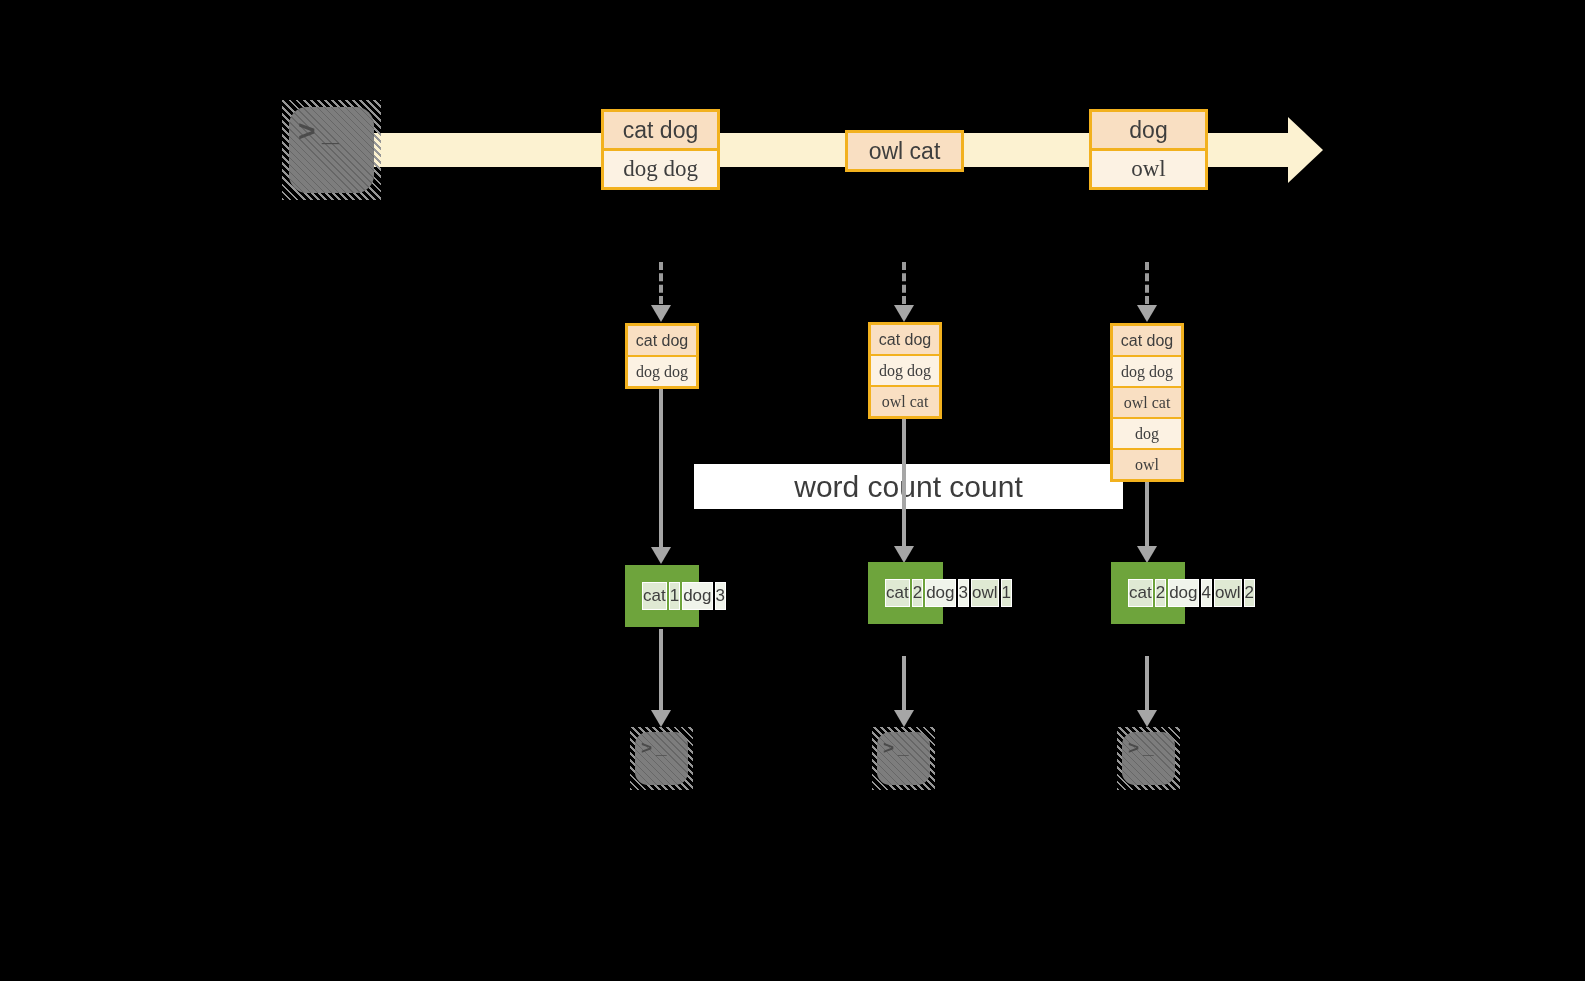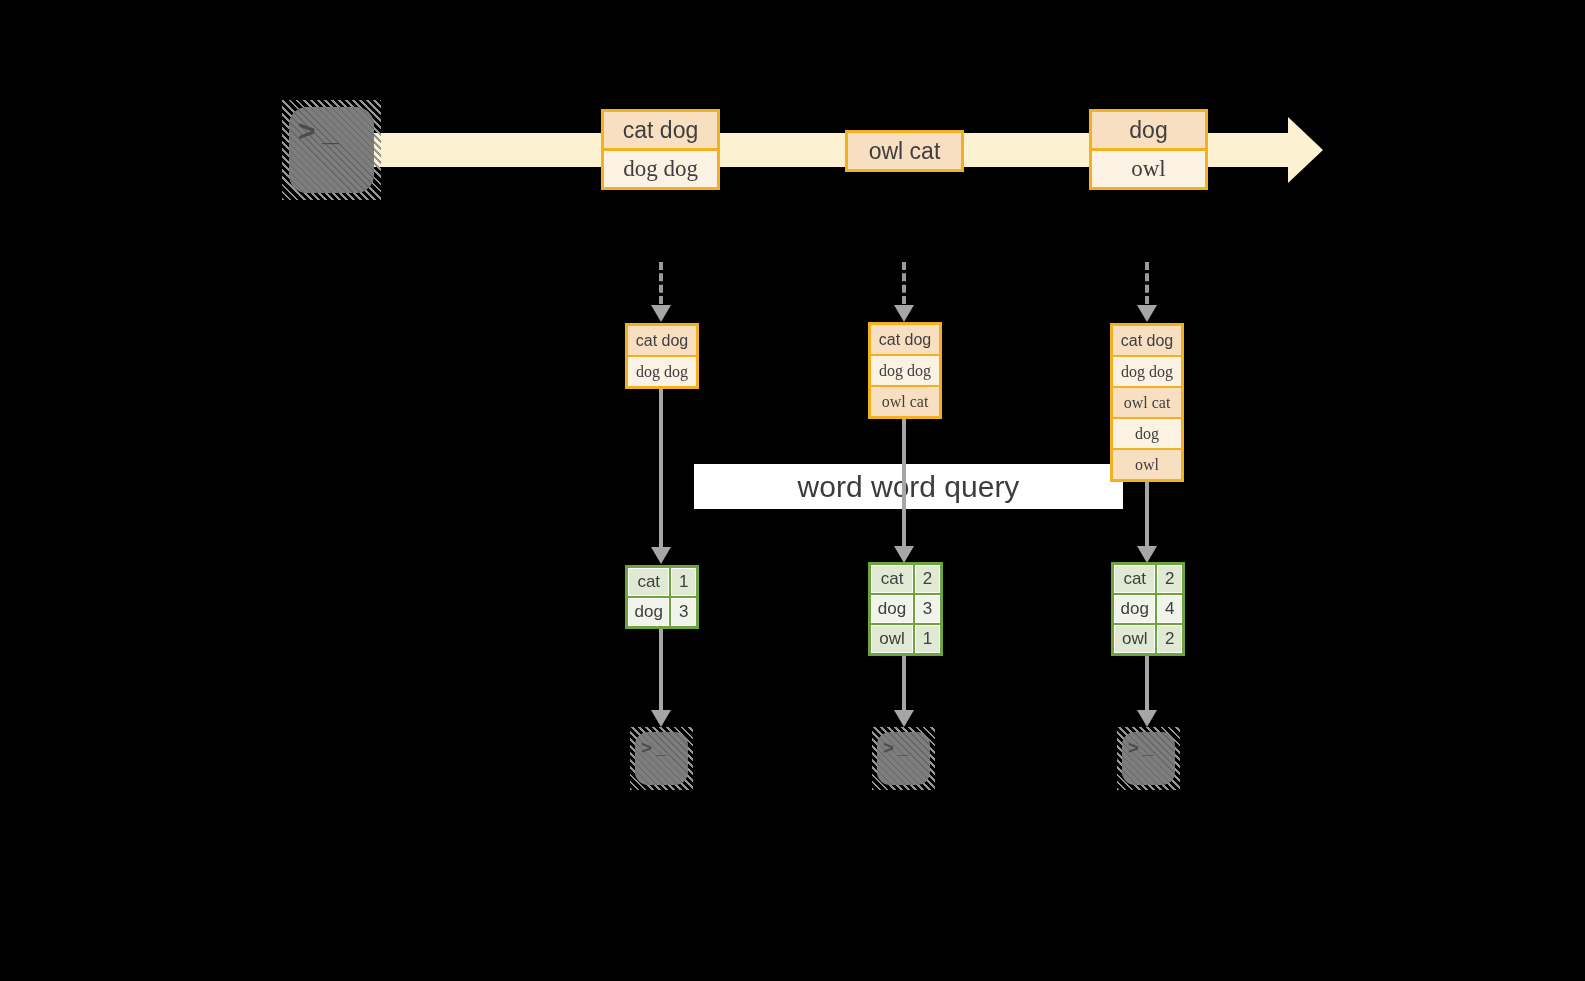--- a/index.html
+++ b/index.html
@@ -20,21 +20,21 @@
   .obox .row + .row{border-top:2px solid #f2b11e;font-family:Liberation Serif, serif;}
   .obox .row.fill-a{background:#f9dfc2;}
   .obox .row.fill-b{background:#fcf2e3;}
   .batch{width:119px;}
   .batch .row{height:36px;font-size:23px;}
   .batch .row + .row{border-top:3px solid #f2b11e;}
   .state{width:74px;}
   .state .row{height:29px;font-size:16px;}
 
   
-  .gtable{background:#6ea43c;padding:3px;display:flex;flex-direction:column;gap:2px;z-index:3;box-sizing:border-box;}
+  .gtable{background:#6ea43c;padding:17px;display:flex;flex-direction:row;gap:2px;z-index:3;box-sizing:border-box;}
   .grow{display:flex;gap:2px;height:28px;}
   .gcell{border:1px solid #ffffff;display:flex;align-items:center;justify-content:center;
     font-size:17px;box-sizing:border-box;}
   .gcell.lbl{flex:1.75;}
   .gcell.val{flex:1;}
   .g-a{background:#dfe9d3;}
   .g-b{background:#f0f4eb;}
 
   
   .vline{width:4px;background:#a6a6a6;z-index:2;}
@@ -83,21 +83,21 @@
   </div>
 
   <div class="abs vdash" style="left:659px;top:262px;height:42px;"></div>
   <div class="abs vhead" style="left:651px;top:305px;"></div>
   <div class="abs vdash" style="left:902px;top:262px;height:42px;"></div>
   <div class="abs vhead" style="left:894px;top:305px;"></div>
   <div class="abs vdash" style="left:1145px;top:262px;height:42px;"></div>
   <div class="abs vhead" style="left:1137px;top:305px;"></div>
 
   <div class="abs query-band">
-    <span>word word query</span>
+    <span>word count count</span>
   </div>
 
   <div class="abs obox state" style="left:625px;top:323px;">
     <div class="row fill-a">cat dog</div>
     <div class="row fill-b">dog dog</div>
   </div>
 
   <div class="abs obox state" style="left:868px;top:322px;">
     <div class="row fill-a">cat dog</div>
     <div class="row fill-b">dog dog</div>

